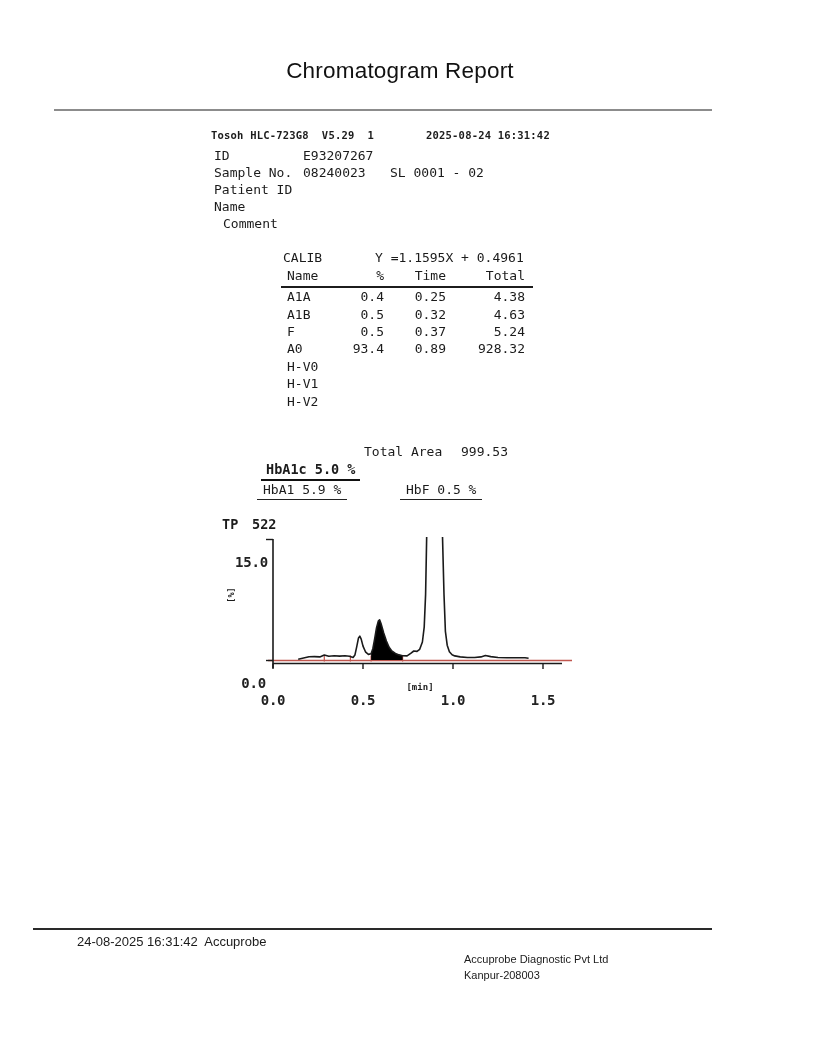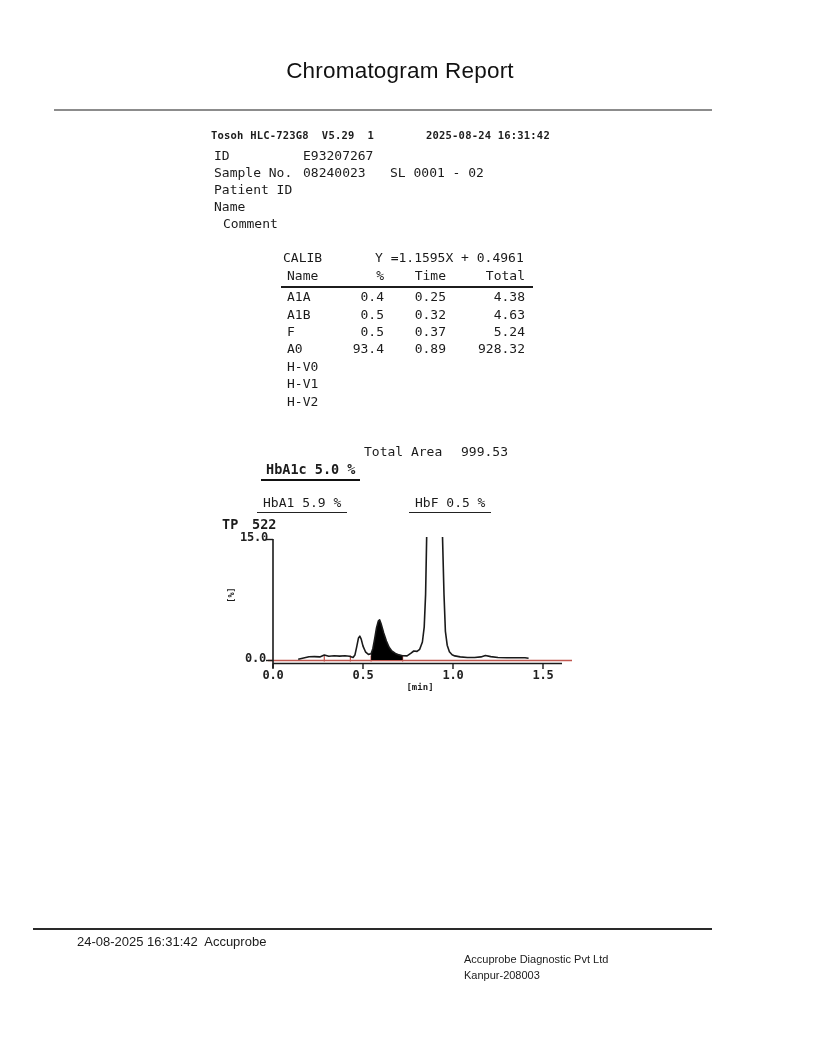--- a/index.html
+++ b/index.html
@@ -16,22 +16,22 @@
       font-family:"DejaVu Sans Mono",monospace;font-size:13px;font-weight:500;color:#1b1b1b;}
   table.calib th{font-weight:500;border-bottom:2px solid #1c1c1c;padding:0 0 3px 0;height:16px;}
   table.calib td{padding:0;height:17.4px;}
   .c-name{width:50px;text-align:left;padding-left:6px !important;}
   .c-pct{width:47px;text-align:right;}
   .c-time{width:62px;text-align:right;}
   .c-area{width:79px;text-align:right;padding-right:8px !important;}
   .res-main{font-size:13.5px;font-weight:700;border-bottom:2.2px solid #111;
             padding:0 5px 2px 5px;}
   .res-sub{font-size:13px;font-weight:500;border-bottom:1.6px solid #222;
-           padding:16px 6px 2px 6px;}
-  .chart-lbl{font-size:12px;font-weight:700;letter-spacing:-0.2px;color:#222;}
+           padding:3px 6px 2px 6px;}
+  .chart-lbl{font-size:14px;font-weight:700;letter-spacing:-0.2px;color:#222;margin-top:24px;}
   .footer-rule{left:33px;top:928px;width:709px;height:1.6px;background:#2a2a2a;}
   .sans{font-family:"Liberation Sans",sans-serif;margin-left:44px;}
 </style>
 </head>
 <body>
 
 <div class="page">
 
   <div class="abs title">Chromatogram Report</div>
   <div class="abs rule-top"></div>
@@ -106,21 +106,21 @@
           <td class="c-area"></td>
         </tr>
       </tbody>
   </table>
 
   <div class="abs mono" style="left:364px;top:444px;">Total Area</div>
   <div class="abs mono" style="left:430px;top:444px;width:78px;text-align:right;">999.53</div>
 
   <div class="abs res-main" style="left:261px;top:461px;">HbA1c 5.0 %</div>
   <div class="abs res-sub" style="left:257px;top:479px;">HbA1 5.9 %</div>
-  <div class="abs res-sub" style="left:400px;top:479px;margin-left:9px;">HbF 0.5 %</div>
+  <div class="abs res-sub" style="left:400px;top:479px;">HbF 0.5 %</div>
 
   <div class="abs mono-b" style="left:222px;top:516px;font-size:13.5px;">TP</div>
   <div class="abs mono-b" style="left:252px;top:516px;font-size:13.5px;">522</div>
 
   <div class="abs chart-lbl" style="left:228px;top:530px;width:40px;text-align:right;">15.0</div>
   <div class="abs chart-lbl" style="left:228px;top:651px;width:38px;text-align:right;">0.0</div>
   <div class="abs" style="left:223px;top:590px;font-size:8.5px;font-weight:600;transform:rotate(-90deg);">[%]</div>
 
   <svg class="abs" style="left:230px;top:537px;" width="345" height="158" viewBox="0 0 345 158">
     <line x1="38" y1="123.5" x2="342" y2="123.5" stroke="#c0564e" stroke-width="1.4"></line>

